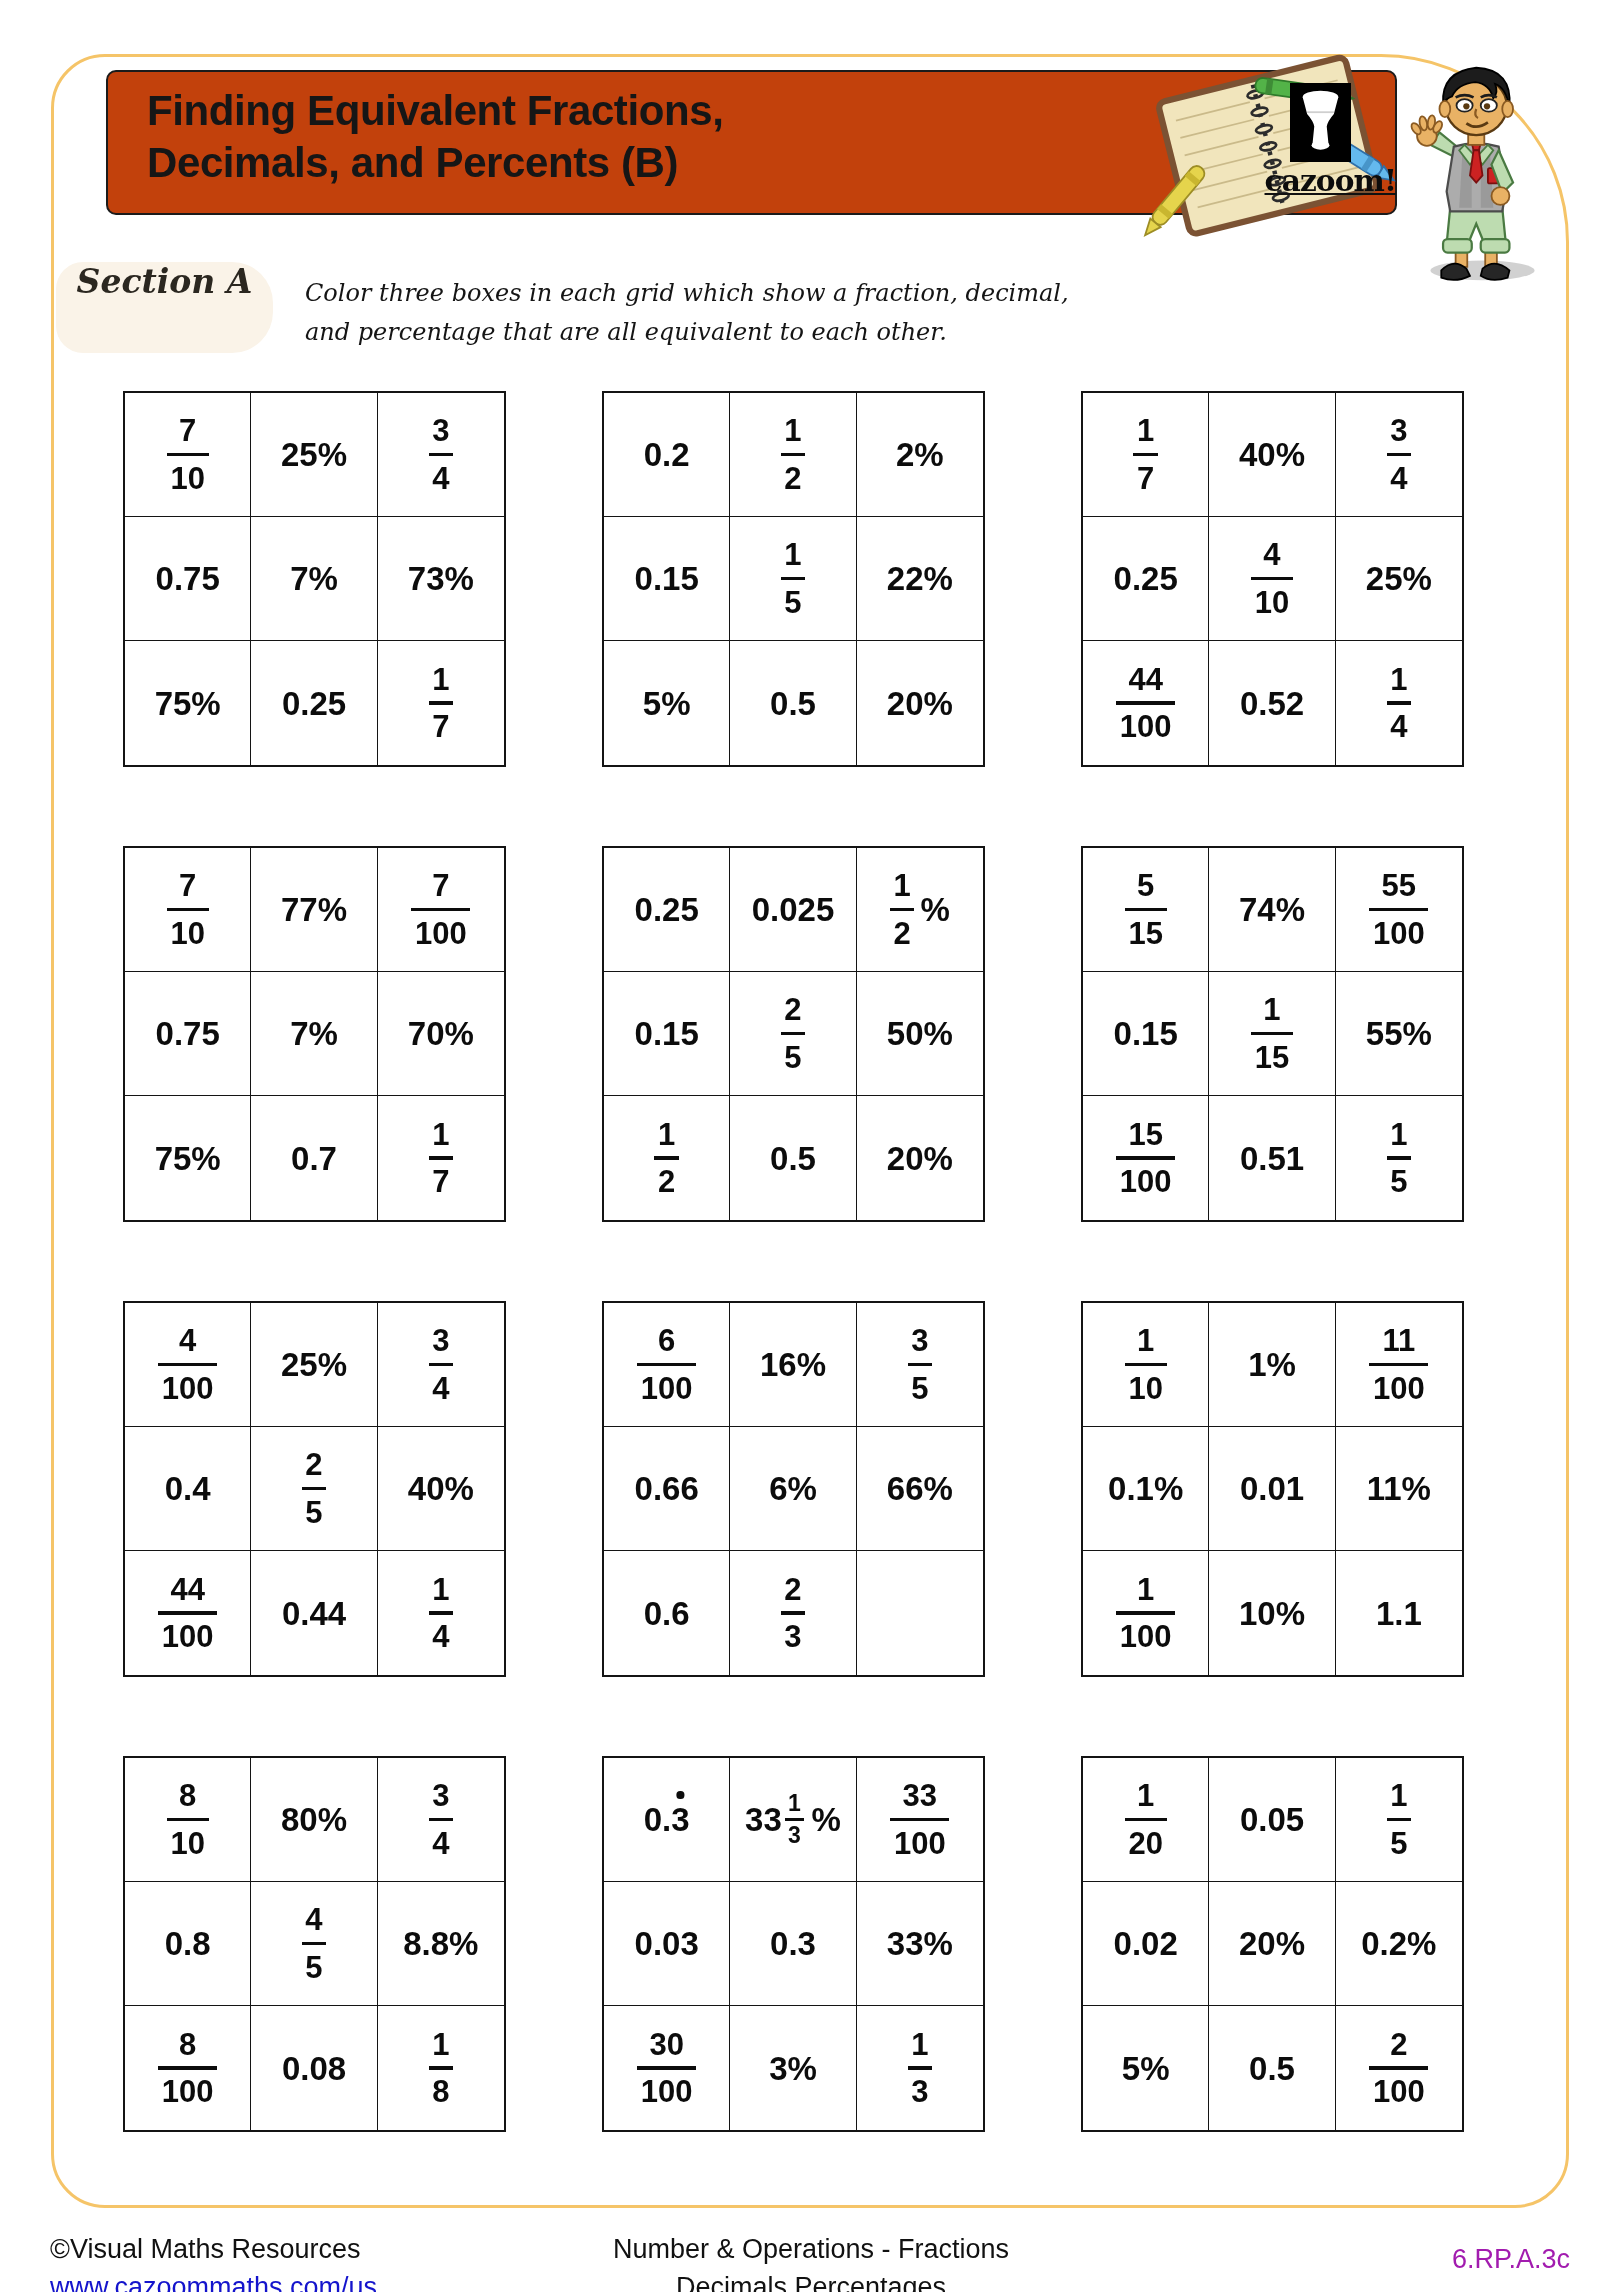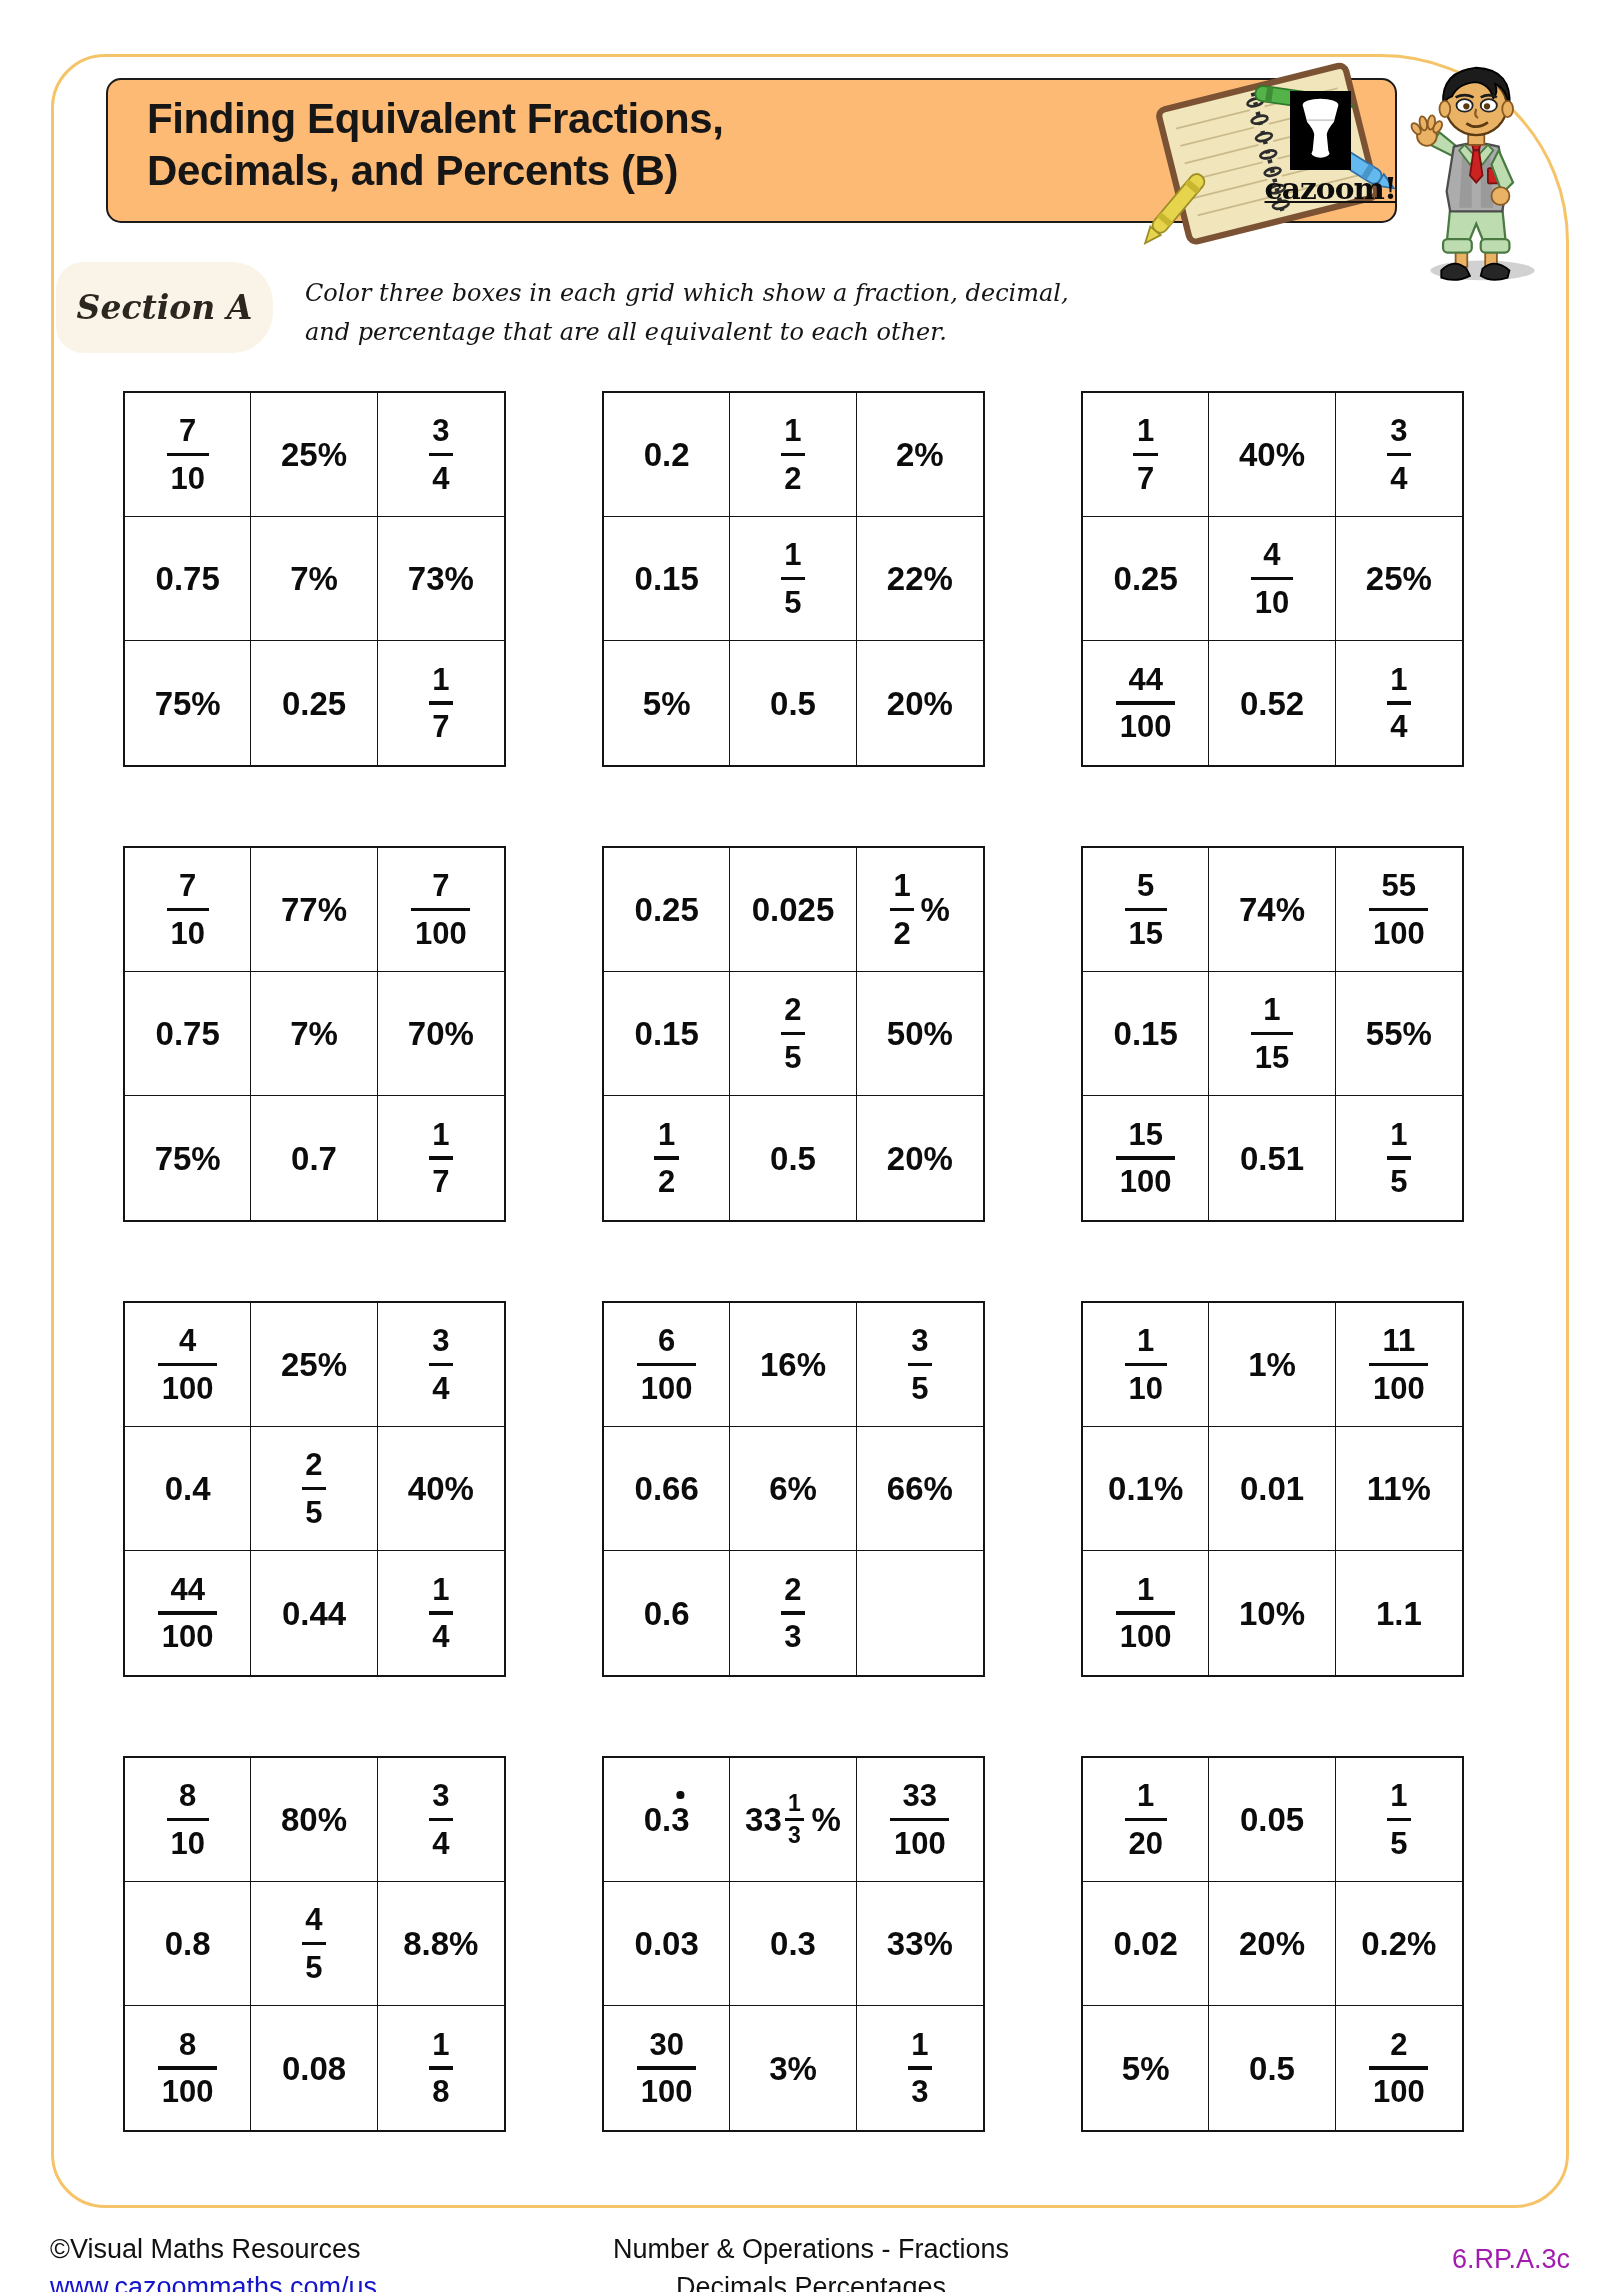--- a/index.html
+++ b/index.html
@@ -8,40 +8,40 @@
     font-family:"Liberation Sans",sans-serif;color:#111;overflow:hidden;
   }
   
   .frame{
     position:absolute;left:51px;top:54px;width:1512px;height:2148px;
     border:3.6px solid #F5C468;border-radius:54px 188px 54px 54px;
     background:transparent;z-index:0;
   }
   
   .title-box{
-    position:absolute;left:106px;top:78px;width:1287px;height:141px;
-    background:#fdba74;border:2.7px solid #1b1b1b;border-radius:15px;z-index:2;
+    position:absolute;left:106px;top:70px;width:1287px;height:141px;
+    background:#c2410c;border:2.7px solid #1b1b1b;border-radius:10px;z-index:2;
   }
   .title-text{
     position:absolute;left:39px;top:12.5px;font-size:42px;font-weight:bold;
     line-height:52px;color:#161616;letter-spacing:-0.4px;
   }
   
   .notebook-wrap{position:absolute;left:1014px;top:-19.7px;width:296px;height:188px;}
   
   .logo{position:absolute;left:1136px;top:10.7px;width:152px;text-align:right;text-decoration:underline;}
   .logo-box{width:61px;height:79px;background:#000;margin:0 auto;display:flex;align-items:center;justify-content:center;}
   .logo-text{font-family:"DejaVu Serif",serif;font-weight:bold;font-size:29.6px;color:#0c0c0c;margin-top:1.8px;letter-spacing:-0.9px;}
   
   .boy{position:absolute;left:1400px;top:57px;width:148px;height:226px;z-index:3;}
   
   .section-label{
     position:absolute;left:56px;top:262px;width:217px;height:91px;
     background:#FAF3E8;border-radius:27px 41px 41px 27px;
-    display:flex;align-items:center;justify-content:center;z-index:1;
+    display:flex;align-items:flex-start;justify-content:center;z-index:1;
   }
   .section-label span{
     font-family:"DejaVu Serif",serif;font-weight:bold;font-style:italic;
     font-size:33px;color:#2b2720;
   }
   .instructions{
     position:absolute;left:305px;top:263px;z-index:1;
     font-family:"DejaVu Serif",serif;font-style:italic;
     font-size:24px;line-height:39px;color:#151515;margin-top:11px;
   }

